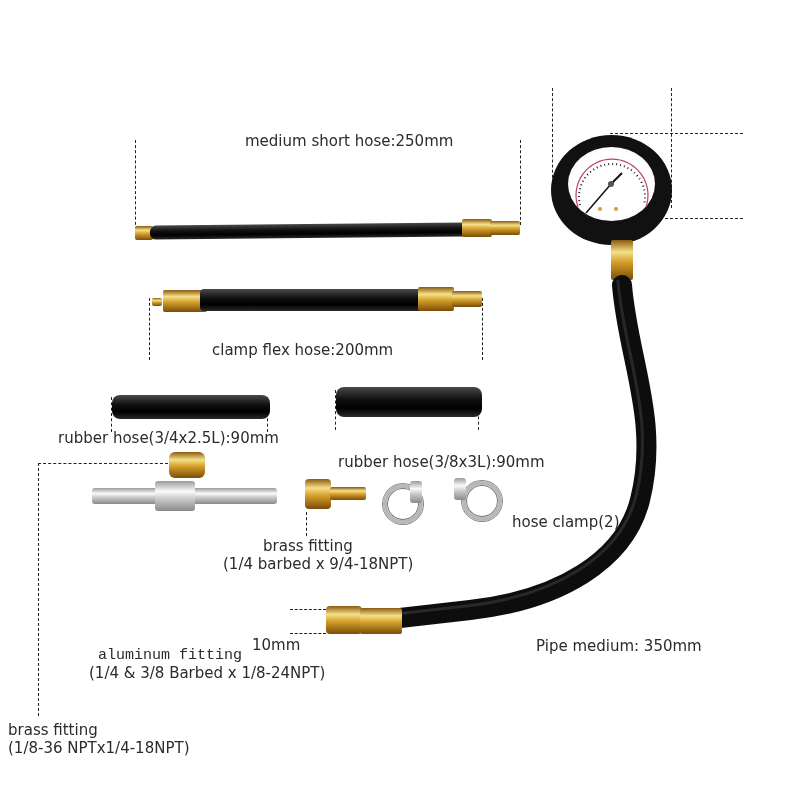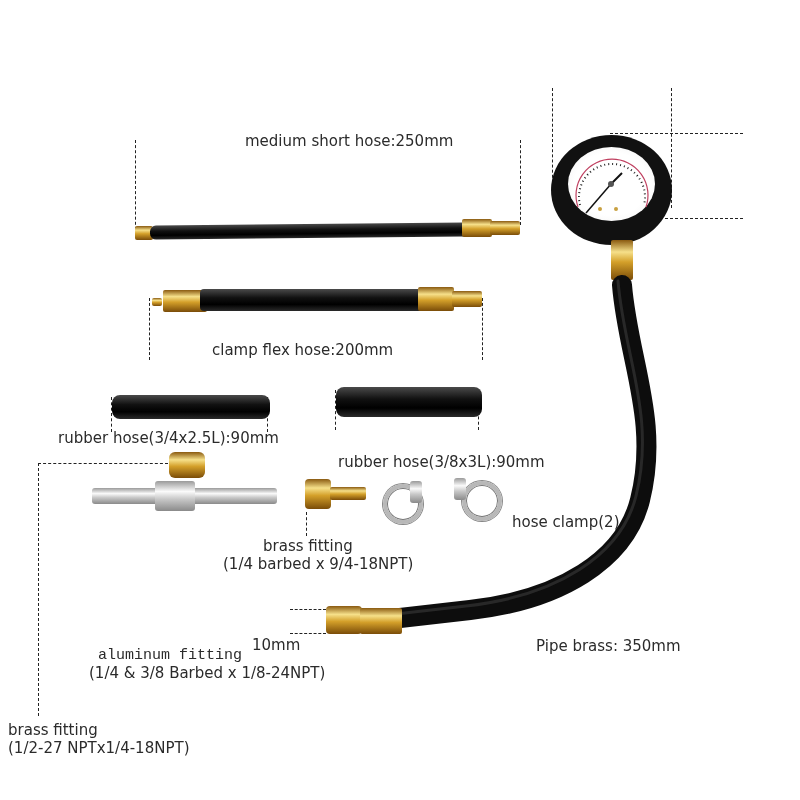--- a/index.html
+++ b/index.html
@@ -96,19 +96,19 @@
   <path d="M622 285 C628 360, 660 420, 640 500 C625 560, 560 600, 470 610 L400 618" fill="none" stroke="#0d0d0d" stroke-width="20" stroke-linecap="round"></path>
   <path d="M622 285 C628 360, 660 420, 640 500 C625 560, 560 600, 470 610 L400 618" fill="none" stroke="#444" stroke-width="3" stroke-linecap="round" opacity="0.5" transform="translate(-4,-4)"></path>
 </svg>
 <div>
   <div class="brass" style="left:326px;top:606px;width:36px;height:28px;border-radius:4px;"></div>
   <div class="brass" style="left:360px;top:608px;width:42px;height:26px;"></div>
 </div>
 <div class="hdash" style="left:290px;top:609px;width:36px;"></div>
 <div class="hdash" style="left:290px;top:633px;width:36px;"></div>
 <div class="lbl" style="left:252px;top:613px;margin-top:24px;">10mm</div>
-<div class="lbl" style="left:536px;top:638px;">Pipe brass: 350mm</div>
+<div class="lbl" style="left:536px;top:638px;">Pipe medium: 350mm</div>
 
 <div class="lbl" style="left:98px;top:647px;font-family:Liberation Mono, monospace;">aluminum fitting</div>
 <div class="lbl" style="left:89px;top:665px;">(1/4 &amp; 3/8 Barbed x 1/8-24NPT)</div>
 
 <div class="lbl" style="left:8px;top:722px;">brass fitting</div>
-<div class="lbl" style="left:8px;top:740px;">(1/2-27 NPTx1/4-18NPT)</div>
+<div class="lbl" style="left:8px;top:740px;">(1/8-36 NPTx1/4-18NPT)</div>
 
 </body></html>

